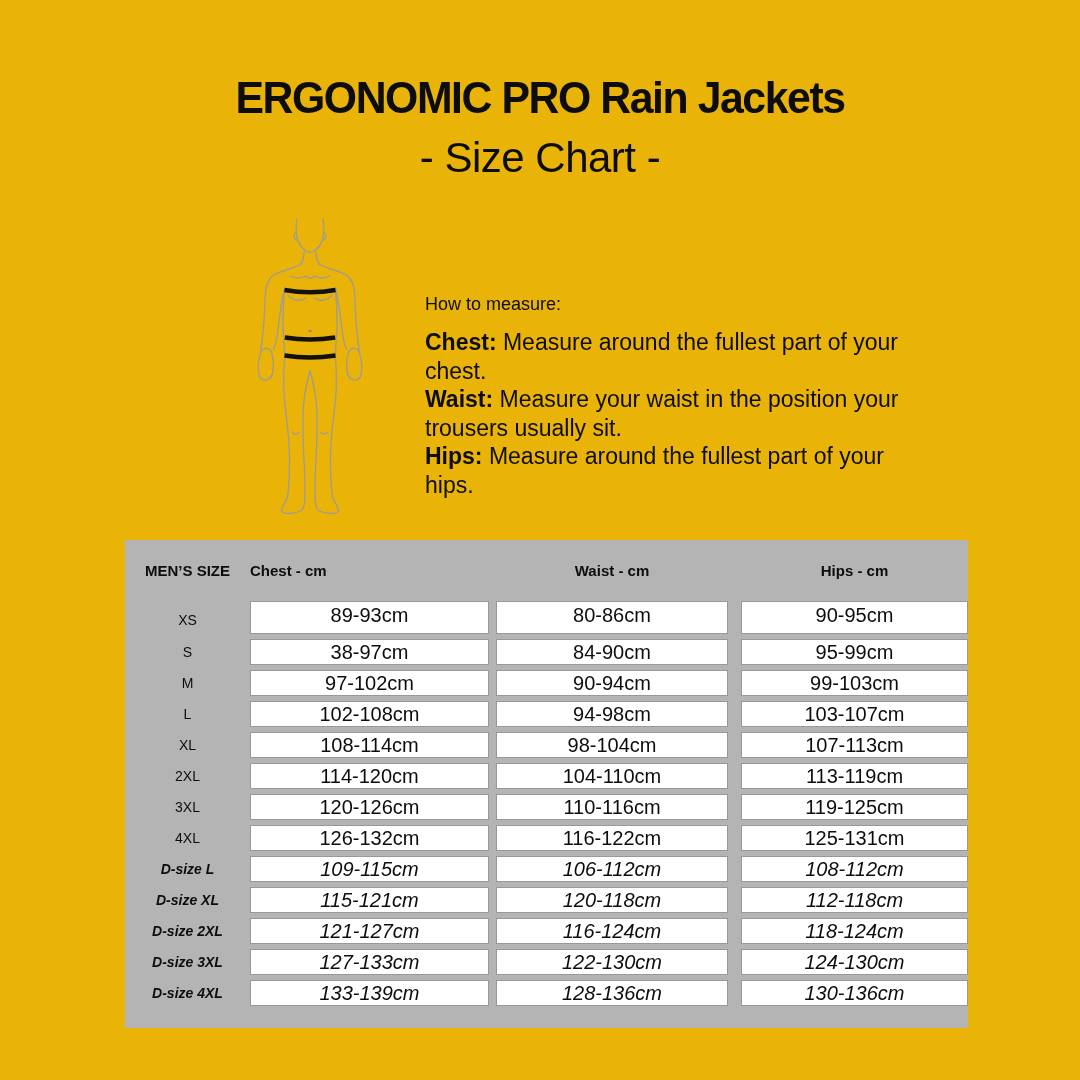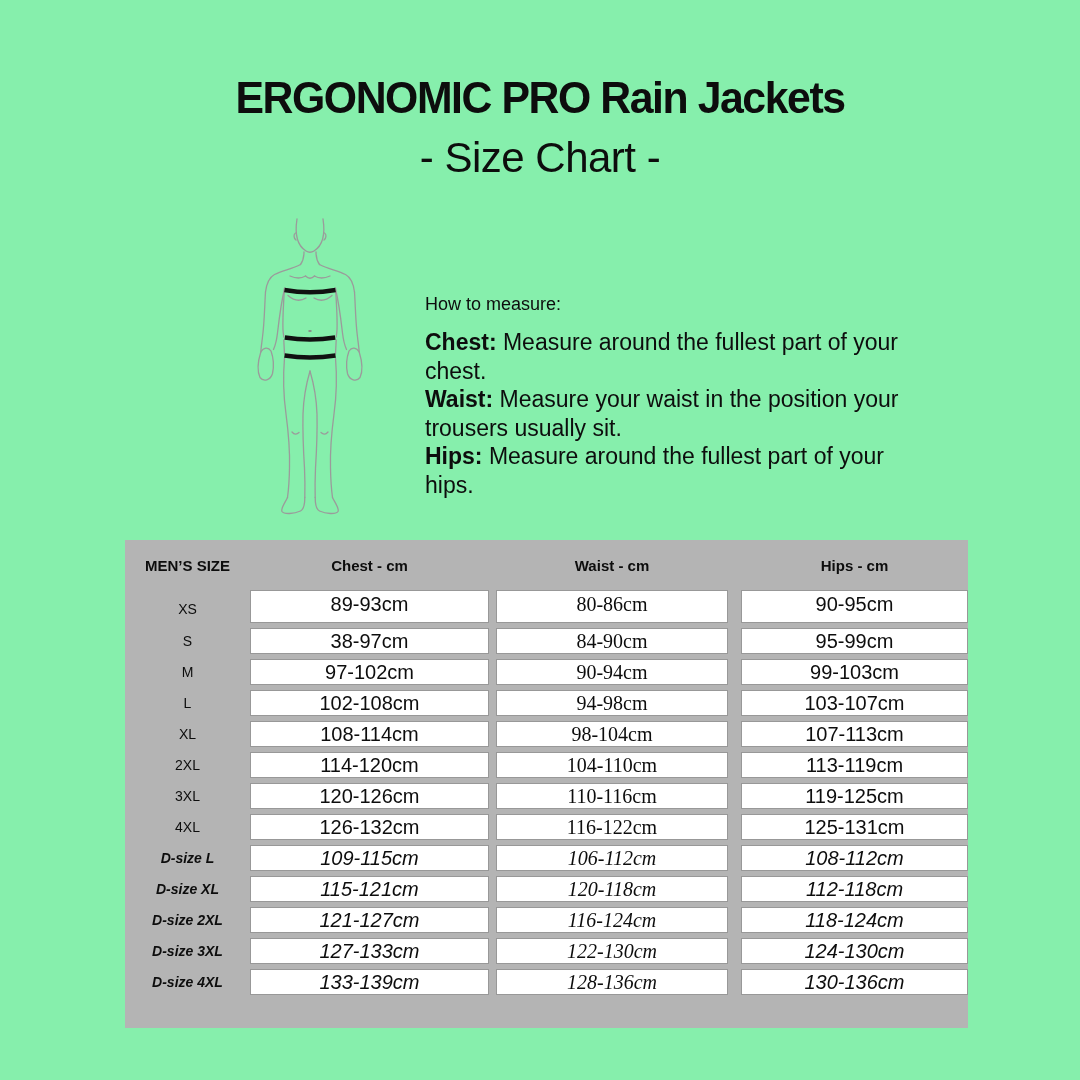--- a/index.html
+++ b/index.html
@@ -5,53 +5,53 @@
   :root{
     --panel-gray:#b4b4b4;
     --cell-white:#ffffff;
     --cell-border:#989898;
     --ink:#0d0d0d;
     --outline:#9b9b9b;
   }
   *{box-sizing:border-box;margin:0;padding:0;}
   html,body{width:1080px;height:1080px;background:#fff;overflow:hidden;
     font-family:"Liberation Sans","DejaVu Sans",sans-serif;color:var(--ink);}
-  .page{position:relative;width:1080px;height:1080px;background:#86efac;}
+  .page{position:relative;width:1080px;height:1080px;background:#eab308;}
 
   
   .title-wrap{position:absolute;left:0;right:0;top:72px;text-align:center;}
   .title{font-size:45px;font-weight:700;letter-spacing:-1.5px;transform:scaleX(.95);transform-origin:center;}
   .subtitle{font-size:42px;font-weight:400;margin-top:10px;letter-spacing:-.5px;}
 
   
   .figure-svg{position:absolute;left:238px;top:200px;width:144px;height:320px;}
 
   
   .howto{position:absolute;left:425px;top:294px;width:500px;}
   .ht-heading{font-size:18px;font-weight:400;margin-bottom:13px;}
   .ht-line{font-size:23px;line-height:28.5px;}
   .ht-label{font-weight:700;}
 
   
   .table-panel{position:absolute;left:125px;top:540px;width:843px;height:488px;
     background:var(--panel-gray);}
-  .t-header{display:flex;height:50px;align-items:center;font-weight:700;font-size:15px;}
+  .t-header{display:flex;height:61px;align-items:center;font-weight:700;font-size:15px;}
   .col-size{width:125px;text-align:center;flex:none;}
-  .col-chest{width:239px;text-align:center;flex:none;}
+  .col-chest{width:239px;text-align:left;flex:none;}
   .col-waist{width:232px;text-align:center;flex:none;margin-left:7px;}
   .col-hips{width:227px;text-align:center;flex:none;margin-left:13px;}
   .t-rows{display:block;}
   .t-row{display:flex;height:26px;margin-bottom:5px;}
   .t-row.first{height:33px;}
   .t-size{width:125px;flex:none;display:flex;align-items:center;justify-content:center;
     font-size:14px;}
   .t-cell{flex:none;background:var(--cell-white);border:1px solid var(--cell-border);
     display:flex;align-items:center;justify-content:center;font-size:20px;}
   .t-cell.c-chest{width:239px;}
-  .t-cell.c-waist{width:232px;margin-left:7px;font-family:Liberation Serif, serif;}
+  .t-cell.c-waist{width:232px;margin-left:7px;}
   .t-cell.c-hips{width:227px;margin-left:13px;}
   .t-row.first .t-cell,.t-row.first .t-size{align-items:flex-end;padding-bottom:6px;}
   .t-row.dsize .t-size{font-style:italic;font-weight:700;}
   .t-row.dsize .t-cell{font-style:italic;}
 </style>
 </head>
 <body>
 
 <div class="page">
 

